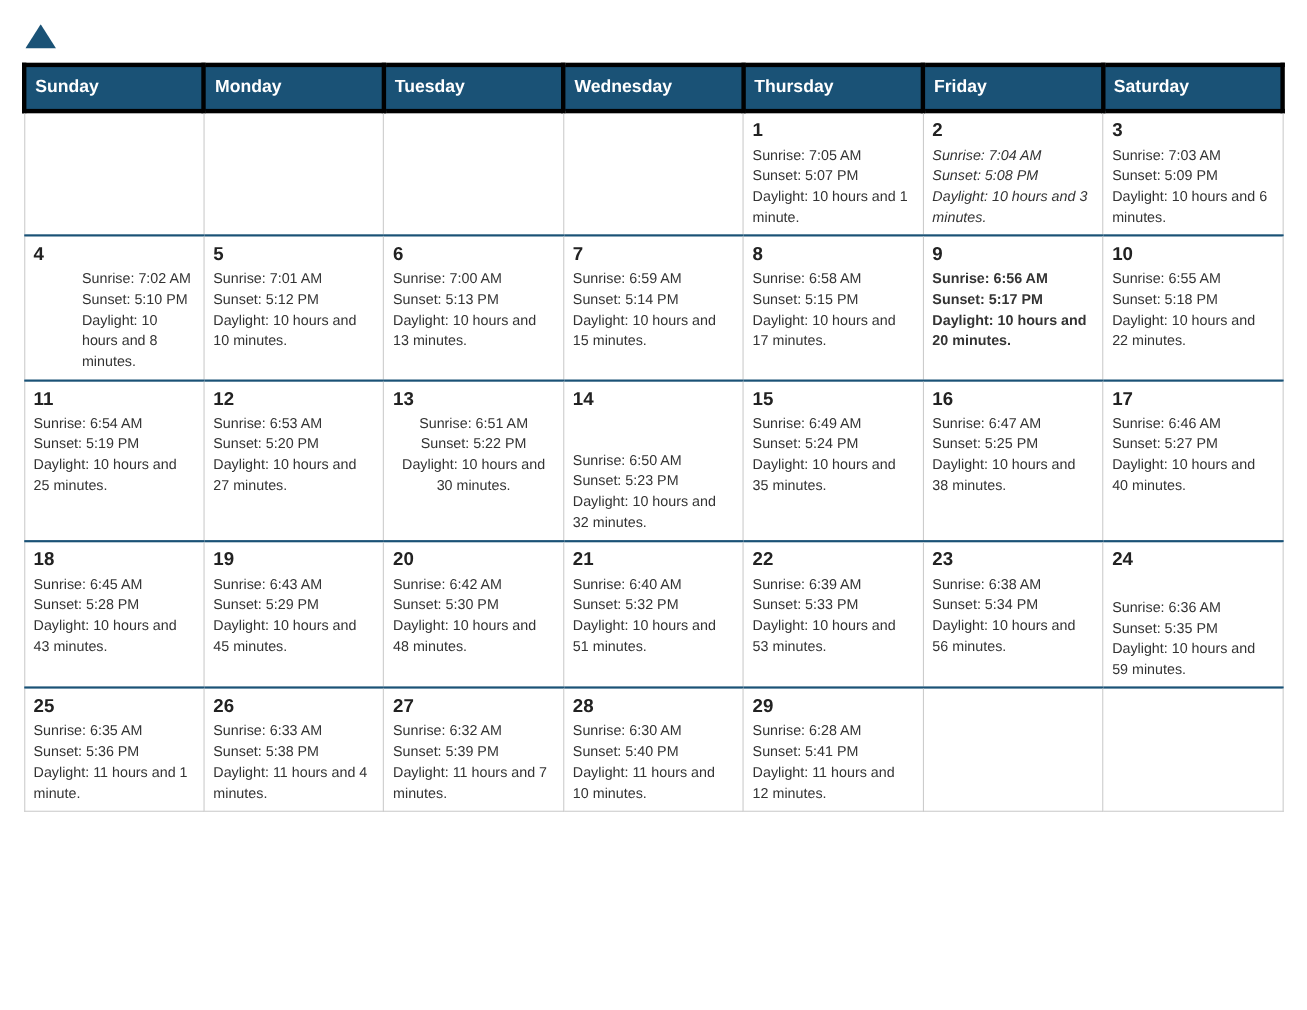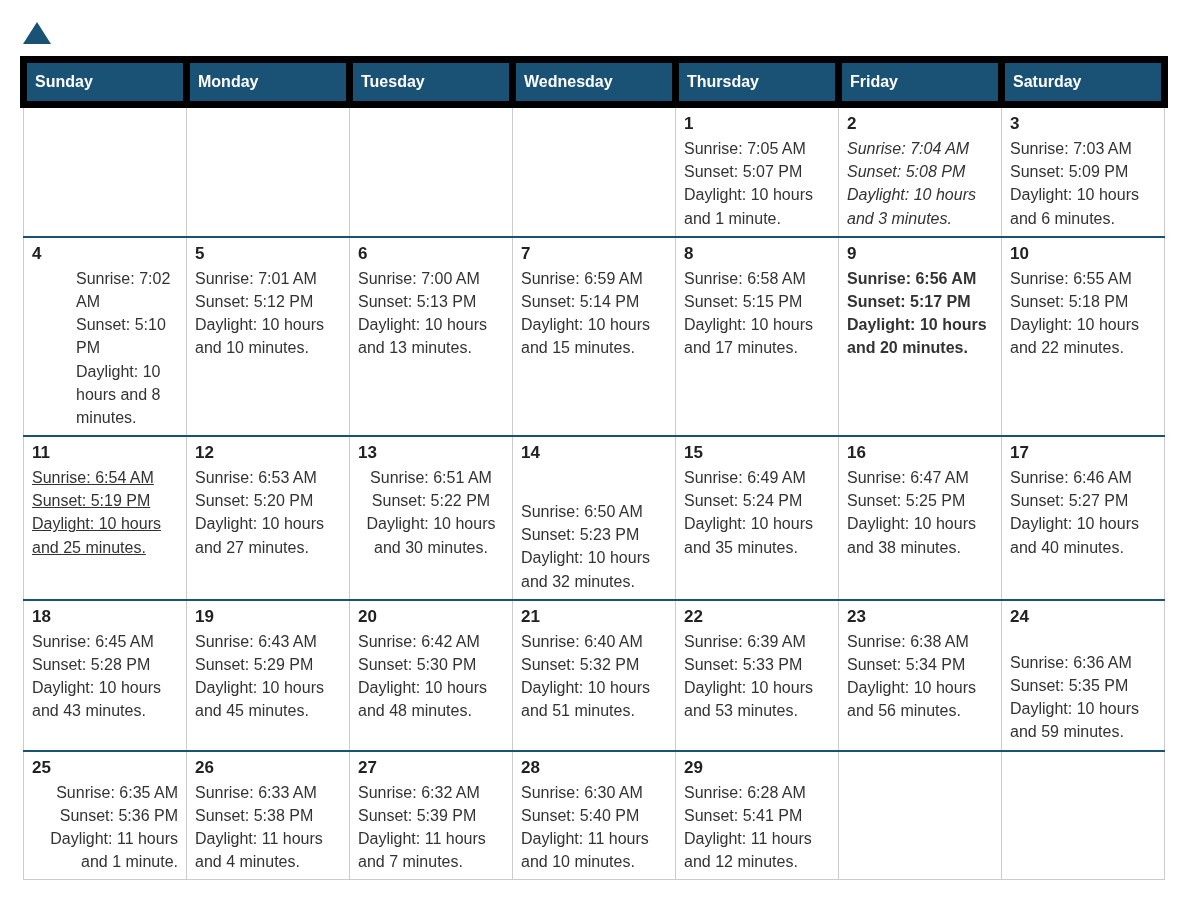--- a/index.html
+++ b/index.html
@@ -60,38 +60,38 @@
       border-collapse: collapse;
       margin-top: 10px;
     }
     .calendar th {
       background-color: #1a5276;
       color: #fff;
       padding: 10px 8px;
       font-size: 16px;
       font-weight: bold;
       text-align: left;
-      border: 7px solid #000000;
+      border: 4px solid #000000;
     }
     .calendar td {
       border: 1px solid #ccc;
       vertical-align: top;
       padding: 6px 8px;
       width: calc(100% / 7);
       min-height: 110px;
       height: 110px;
     }
     .day-number {
       font-size: 17px;
       font-weight: bold;
       color: #222;
       margin-bottom: 3px;
     }
     .day-info {
-      font-size: 16px;
+      font-size: 13px;
       color: #333;
       line-height: 1.45;
     }
     .empty-cell {
       background: #fff;
     }
     tr.week-row td {
       border-top: 2px solid #1a5276;
     }
   </style>
@@ -195,21 +195,21 @@
         <td>
           <div class="day-number">10</div>
           <div class="day-info" style="white-space: pre-line;">Sunrise: 6:55 AM
 Sunset: 5:18 PM
 Daylight: 10 hours and 22 minutes.</div>
         </td>
       </tr>
       <tr class="week-row">
         <td>
           <div class="day-number">11</div>
-          <div class="day-info" style="white-space: pre-line; text-decoration: underline;">Sunrise: 6:54 AM
+          <div class="day-info" style="white-space: pre-line;">Sunrise: 6:54 AM
 Sunset: 5:19 PM
 Daylight: 10 hours and 25 minutes.</div>
         </td>
         <td>
           <div class="day-number">12</div>
           <div class="day-info" style="white-space: pre-line;">Sunrise: 6:53 AM
 Sunset: 5:20 PM
 Daylight: 10 hours and 27 minutes.</div>
         </td>
         <td>
@@ -283,21 +283,21 @@
         <td>
           <div class="day-number">24</div>
           <div class="day-info" style="white-space: pre-line; margin-top: 24px;">Sunrise: 6:36 AM
 Sunset: 5:35 PM
 Daylight: 10 hours and 59 minutes.</div>
         </td>
       </tr>
       <tr class="week-row">
         <td>
           <div class="day-number">25</div>
-          <div class="day-info" style="white-space: pre-line; text-align: right;">Sunrise: 6:35 AM
+          <div class="day-info" style="white-space: pre-line;">Sunrise: 6:35 AM
 Sunset: 5:36 PM
 Daylight: 11 hours and 1 minute.</div>
         </td>
         <td>
           <div class="day-number">26</div>
           <div class="day-info" style="white-space: pre-line;">Sunrise: 6:33 AM
 Sunset: 5:38 PM
 Daylight: 11 hours and 4 minutes.</div>
         </td>
         <td>

